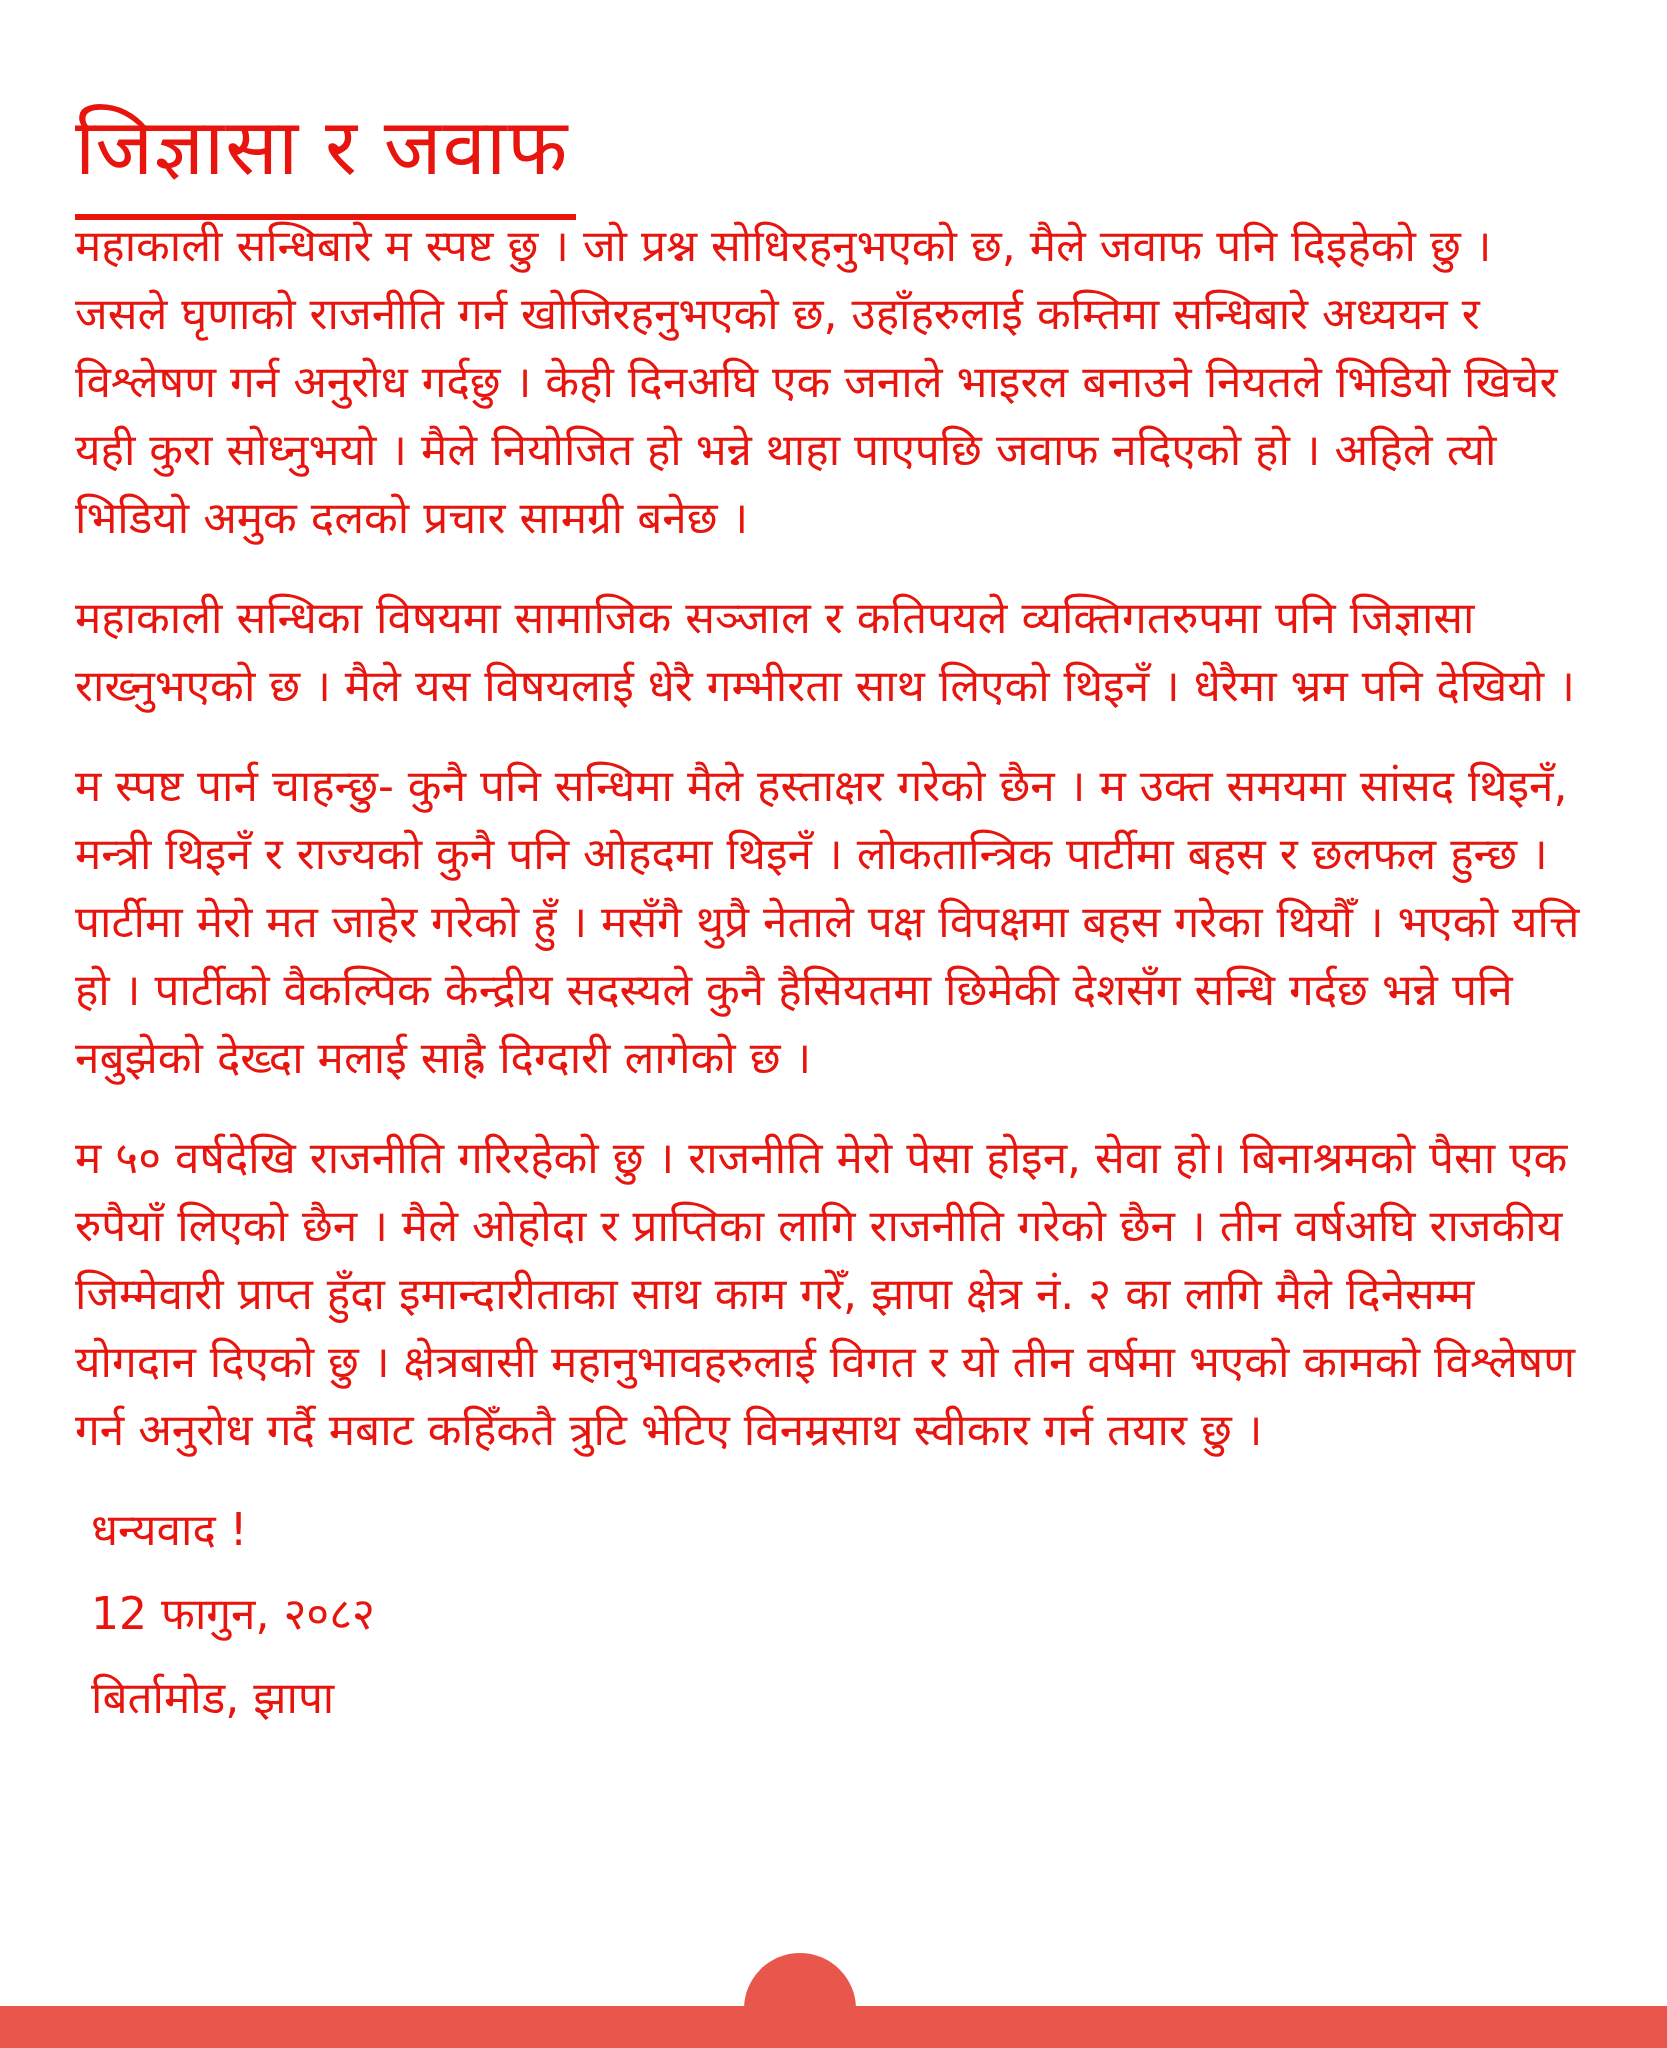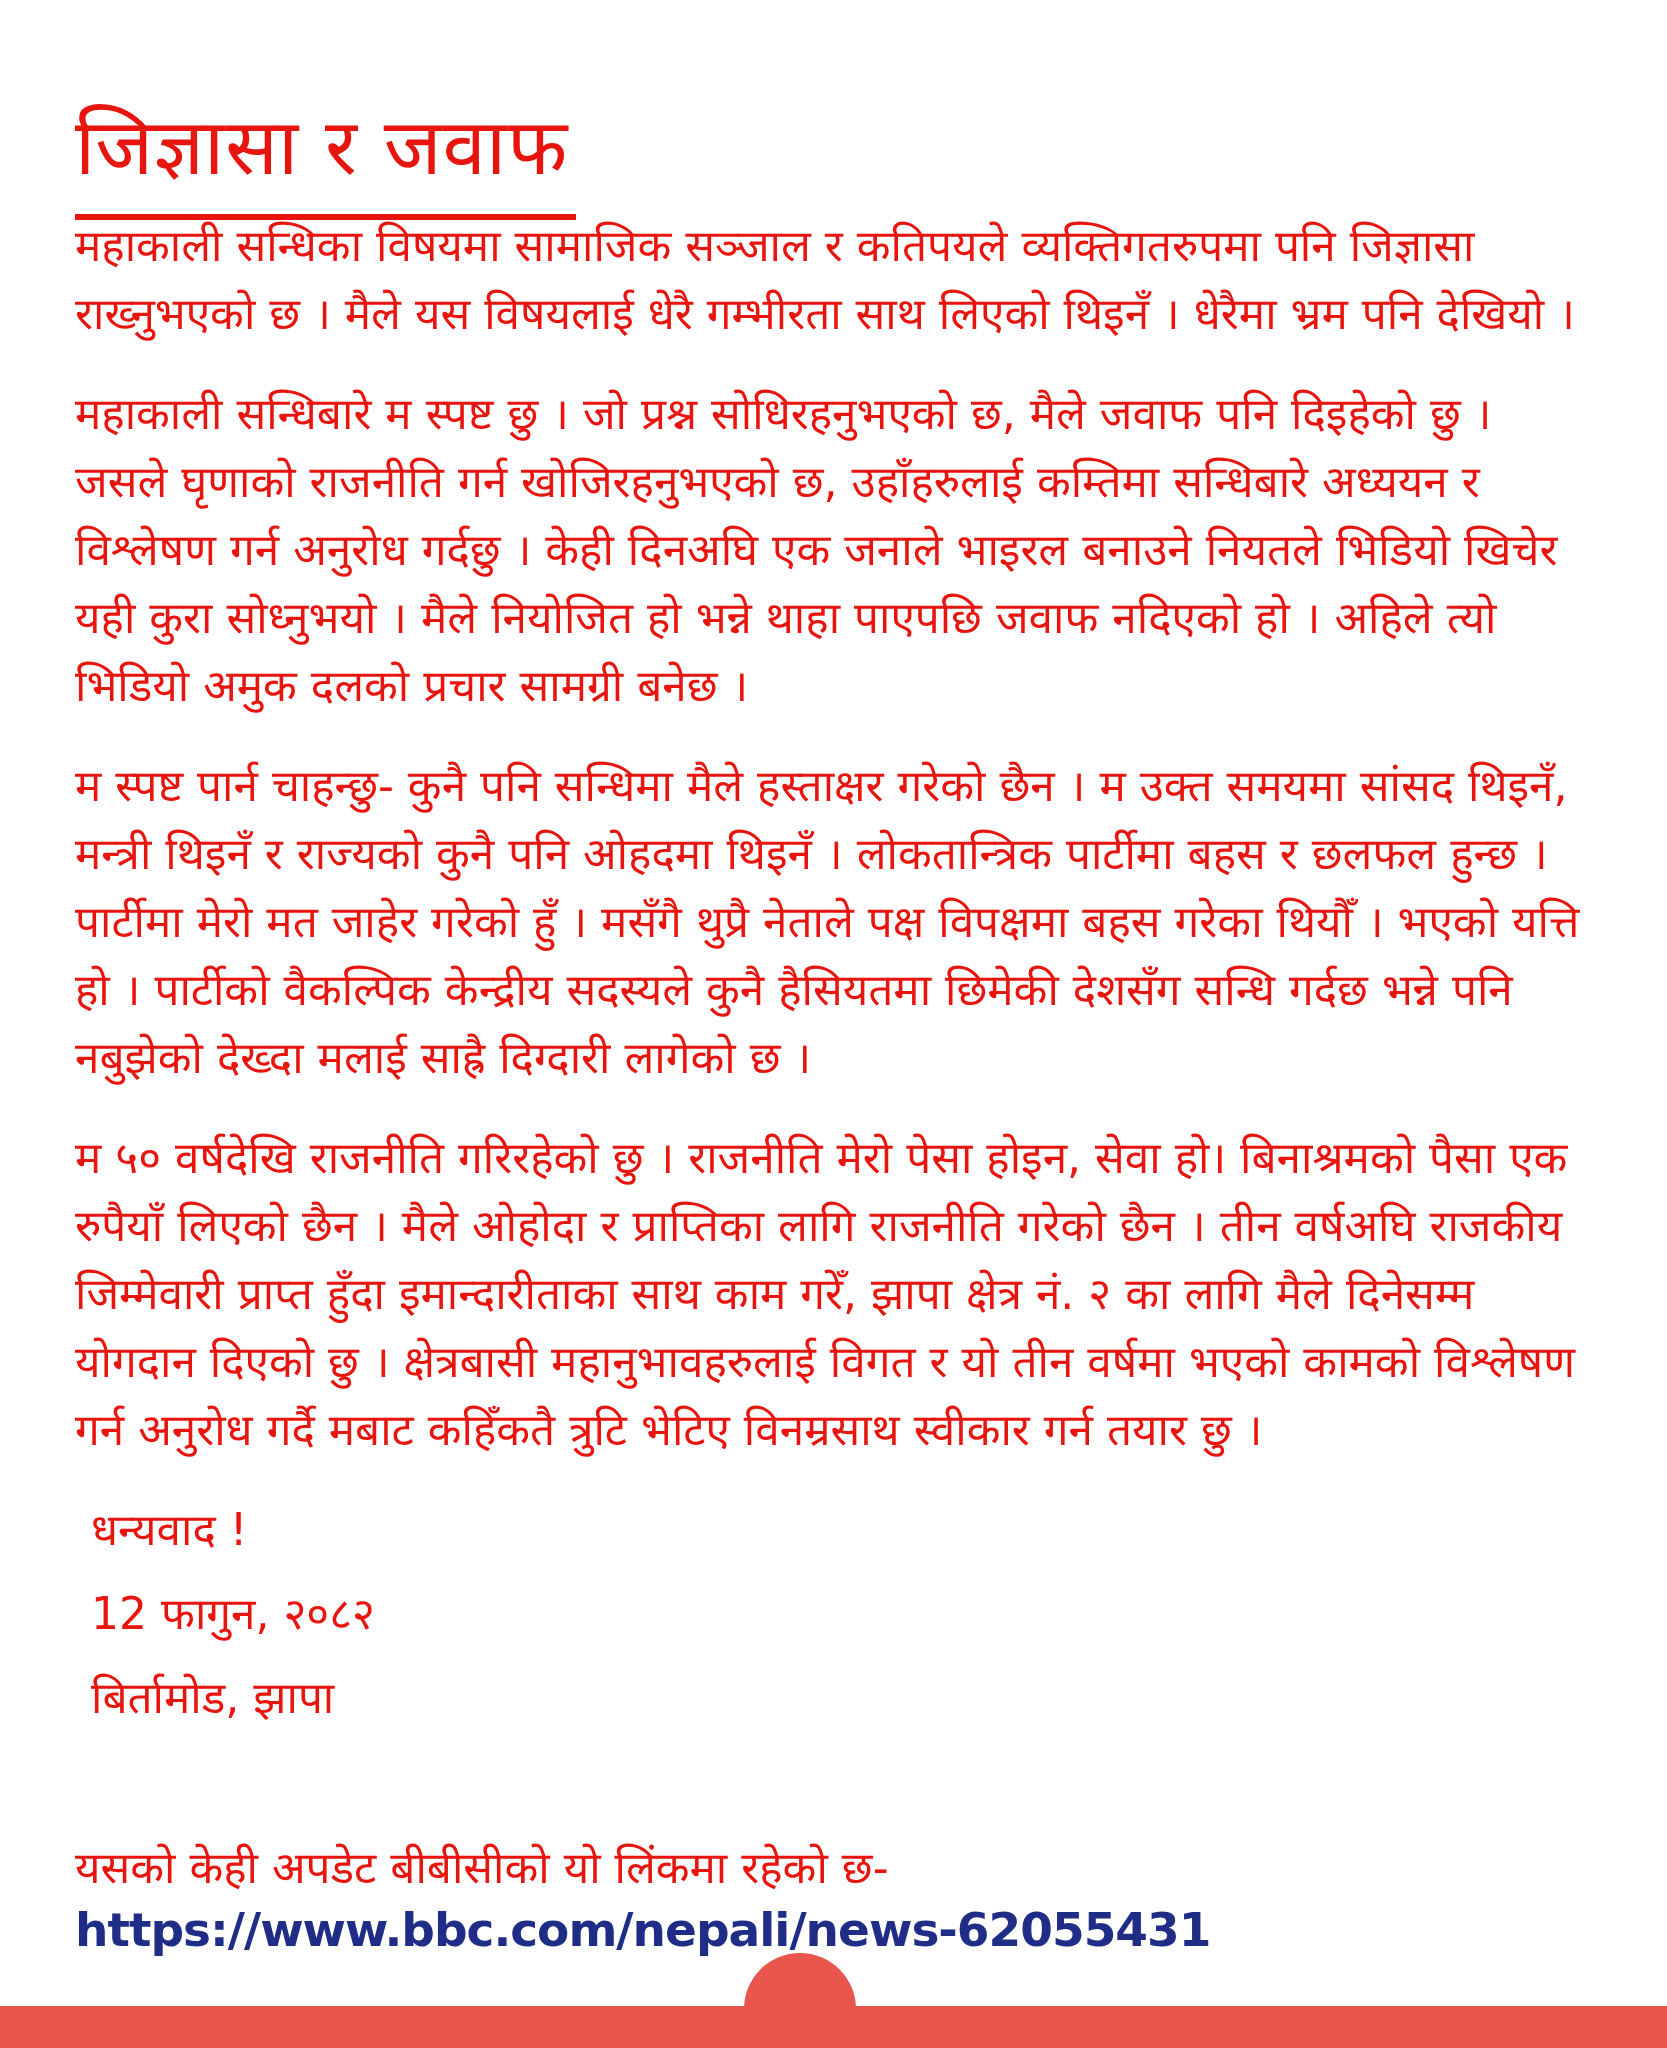--- a/index.html
+++ b/index.html
@@ -87,33 +87,29 @@
   }
 </style>
 </head>
 <body>
 
 <div class="page">
 
   <h1 class="title">जिज्ञासा र जवाफ</h1>
 
   <div class="content">
+    <p>महाकाली सन्धिबारे म स्पष्ट छु । जो प्रश्न सोधिरहनुभएको छ, मैले जवाफ पनि दिइहेको छु । जसले घृणाको राजनीति गर्न खोजिरहनुभएको छ, उहाँहरुलाई कम्तिमा सन्धिबारे अध्ययन र विश्लेषण गर्न अनुरोध गर्दछु । केही दिनअघि एक जनाले भाइरल बनाउने नियतले भिडियो खिचेर यही कुरा सोध्नुभयो । मैले नियोजित हो भन्ने थाहा पाएपछि जवाफ नदिएको हो । अहिले त्यो भिडियो अमुक दलको प्रचार सामग्री बनेछ ।</p>
     <p>महाकाली सन्धिका विषयमा सामाजिक सञ्जाल र कतिपयले व्यक्तिगतरुपमा पनि जिज्ञासा राख्नुभएको छ । मैले यस विषयलाई धेरै गम्भीरता साथ लिएको थिइनँ । धेरैमा भ्रम पनि देखियो ।</p>
-    <p>महाकाली सन्धिबारे म स्पष्ट छु । जो प्रश्न सोधिरहनुभएको छ, मैले जवाफ पनि दिइहेको छु । जसले घृणाको राजनीति गर्न खोजिरहनुभएको छ, उहाँहरुलाई कम्तिमा सन्धिबारे अध्ययन र विश्लेषण गर्न अनुरोध गर्दछु । केही दिनअघि एक जनाले भाइरल बनाउने नियतले भिडियो खिचेर यही कुरा सोध्नुभयो । मैले नियोजित हो भन्ने थाहा पाएपछि जवाफ नदिएको हो । अहिले त्यो भिडियो अमुक दलको प्रचार सामग्री बनेछ ।</p>
     <p>म स्पष्ट पार्न चाहन्छु- कुनै पनि सन्धिमा मैले हस्ताक्षर गरेको छैन । म उक्त समयमा सांसद थिइनँ, मन्त्री थिइनँ र राज्यको कुनै पनि ओहदमा थिइनँ । लोकतान्त्रिक पार्टीमा बहस र छलफल हुन्छ । पार्टीमा मेरो मत जाहेर गरेको हुँ । मसँगै थुप्रै नेताले पक्ष विपक्षमा बहस गरेका थियौँ । भएको यत्ति हो । पार्टीको वैकल्पिक केन्द्रीय सदस्यले कुनै हैसियतमा छिमेकी देशसँग सन्धि गर्दछ भन्ने पनि नबुझेको देख्दा मलाई साह्रै दिग्दारी लागेको छ ।</p>
     <p>म ५० वर्षदेखि राजनीति गरिरहेको छु । राजनीति मेरो पेसा होइन, सेवा हो। बिनाश्रमको पैसा एक रुपैयाँ लिएको छैन । मैले ओहोदा र प्राप्तिका लागि राजनीति गरेको छैन । तीन वर्षअघि राजकीय जिम्मेवारी प्राप्त हुँदा इमान्दारीताका साथ काम गरेँ, झापा क्षेत्र नं. २ का लागि मैले दिनेसम्म योगदान दिएको छु । क्षेत्रबासी महानुभावहरुलाई विगत र यो तीन वर्षमा भएको कामको विश्लेषण गर्न अनुरोध गर्दै मबाट कहिँकतै त्रुटि भेटिए विनम्रसाथ स्वीकार गर्न तयार छु ।</p>
 
     <div class="closing">
       <div>धन्यवाद !</div>
       <div>12 फागुन, २०८२</div>
       <div>बिर्तामोड, झापा</div>
     </div>
   </div>
 
-  <div class="footer">
-    <div class="footer-note">यसको केही अपडेट बीबीसीको यो लिंकमा रहेको छ-</div>
-    <a class="footer-link" href="#">https://www.bbc.com/nepali/news-62055431</a>
-  </div>
 
   <div class="accent-dot"></div>
   <div class="bottom-bar"></div>
 
 </div>
 
 </body></html>

